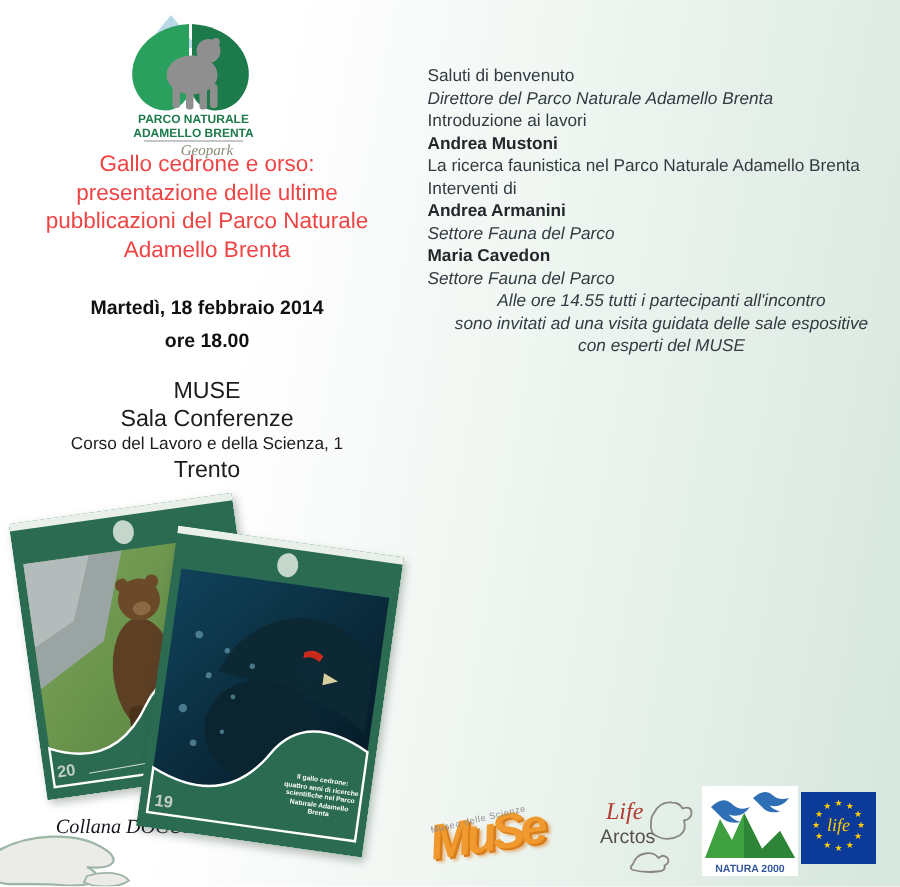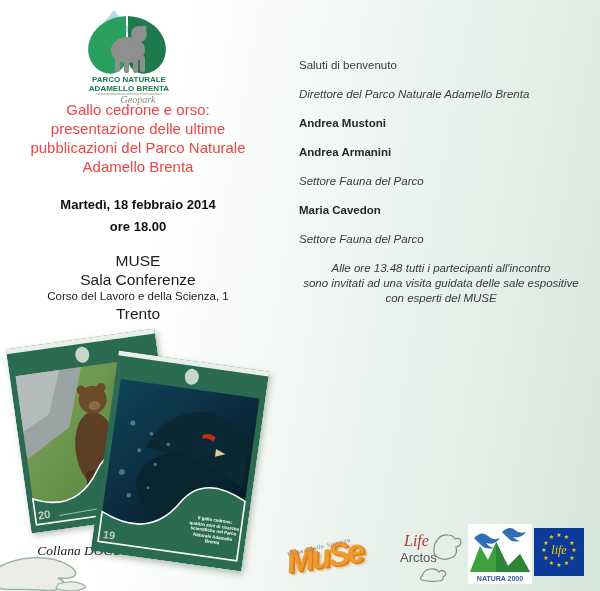--- a/index.html
+++ b/index.html
@@ -40,21 +40,21 @@
     left:0; top:543px; width:265px; text-align:center;
     font-family:"Liberation Serif", serif; font-style:italic;
     font-size:13.5px; color:#16161f;
   }
 
   
   .right-col {
     left:285px; top:44px; width:312px;
     font-size:11.5px; line-height:15px; color:#333b42;
   }
-  .right-col p { margin:14px; }
+  .right-col p { margin:0; }
   .r-name { font-weight:bold; color:#23282d; margin-top:13px; }
   .r-role { font-style:italic; }
   .r-talk { font-weight:bold; color:#23282d; white-space:pre-line; }
   .gap-lg { margin-top:30px; }
   .gap-md { margin-top:12px; }
   .r-note {
     margin-top:36px; font-style:italic; text-align:center; white-space:pre-line;
   }
 
   
@@ -188,29 +188,32 @@
 
 <svg class="abs" style="left:0; top:548px;" width="110" height="43" viewBox="0 0 110 43">
   <path d="M-6,22 C18,6 52,7 68,17 C82,25 76,32 58,30 C72,37 63,44 40,42 C18,40 4,44 -6,38 Z" fill="#ebece8" stroke="#9db5a7" stroke-width="1.5"></path>
   <path d="M58,36 C70,32 82,34 86,39 C80,44 62,44 56,40 Z" fill="#ebece8" stroke="#9db5a7" stroke-width="1.2"></path>
 </svg>
 
 <div class="abs right-col">
   <p>Saluti di benvenuto</p>
   <p class="r-role">Direttore del Parco Naturale Adamello Brenta</p>
 
+  <p class="gap-lg">Introduzione ai lavori</p>
   <p class="r-name">Andrea Mustoni</p>
-
+  <p>La ricerca faunistica nel Parco Naturale Adamello Brenta</p>
+
+  <p class="gap-lg">Interventi di</p>
   <p class="r-name">Andrea Armanini</p>
   <p class="r-role">Settore Fauna del Parco</p>
 
   <p class="r-name gap-md">Maria Cavedon</p>
   <p class="r-role">Settore Fauna del Parco</p>
 
-  <p class="r-note">Alle ore 13.48 tutti i partecipanti all'incontro
+  <p class="r-note">Alle ore 14.55 tutti i partecipanti all'incontro
 sono invitati ad una visita guidata delle sale espositive
 con esperti del MUSE</p>
 </div>
 
 <div class="abs muse-logo">
   <span class="muse-word">MuSe</span>
   <span class="muse-small">Museo delle Scienze</span>
 </div>
 
 <svg class="abs" style="left:398px; top:528px;" width="68" height="58" viewBox="0 0 68 58">

